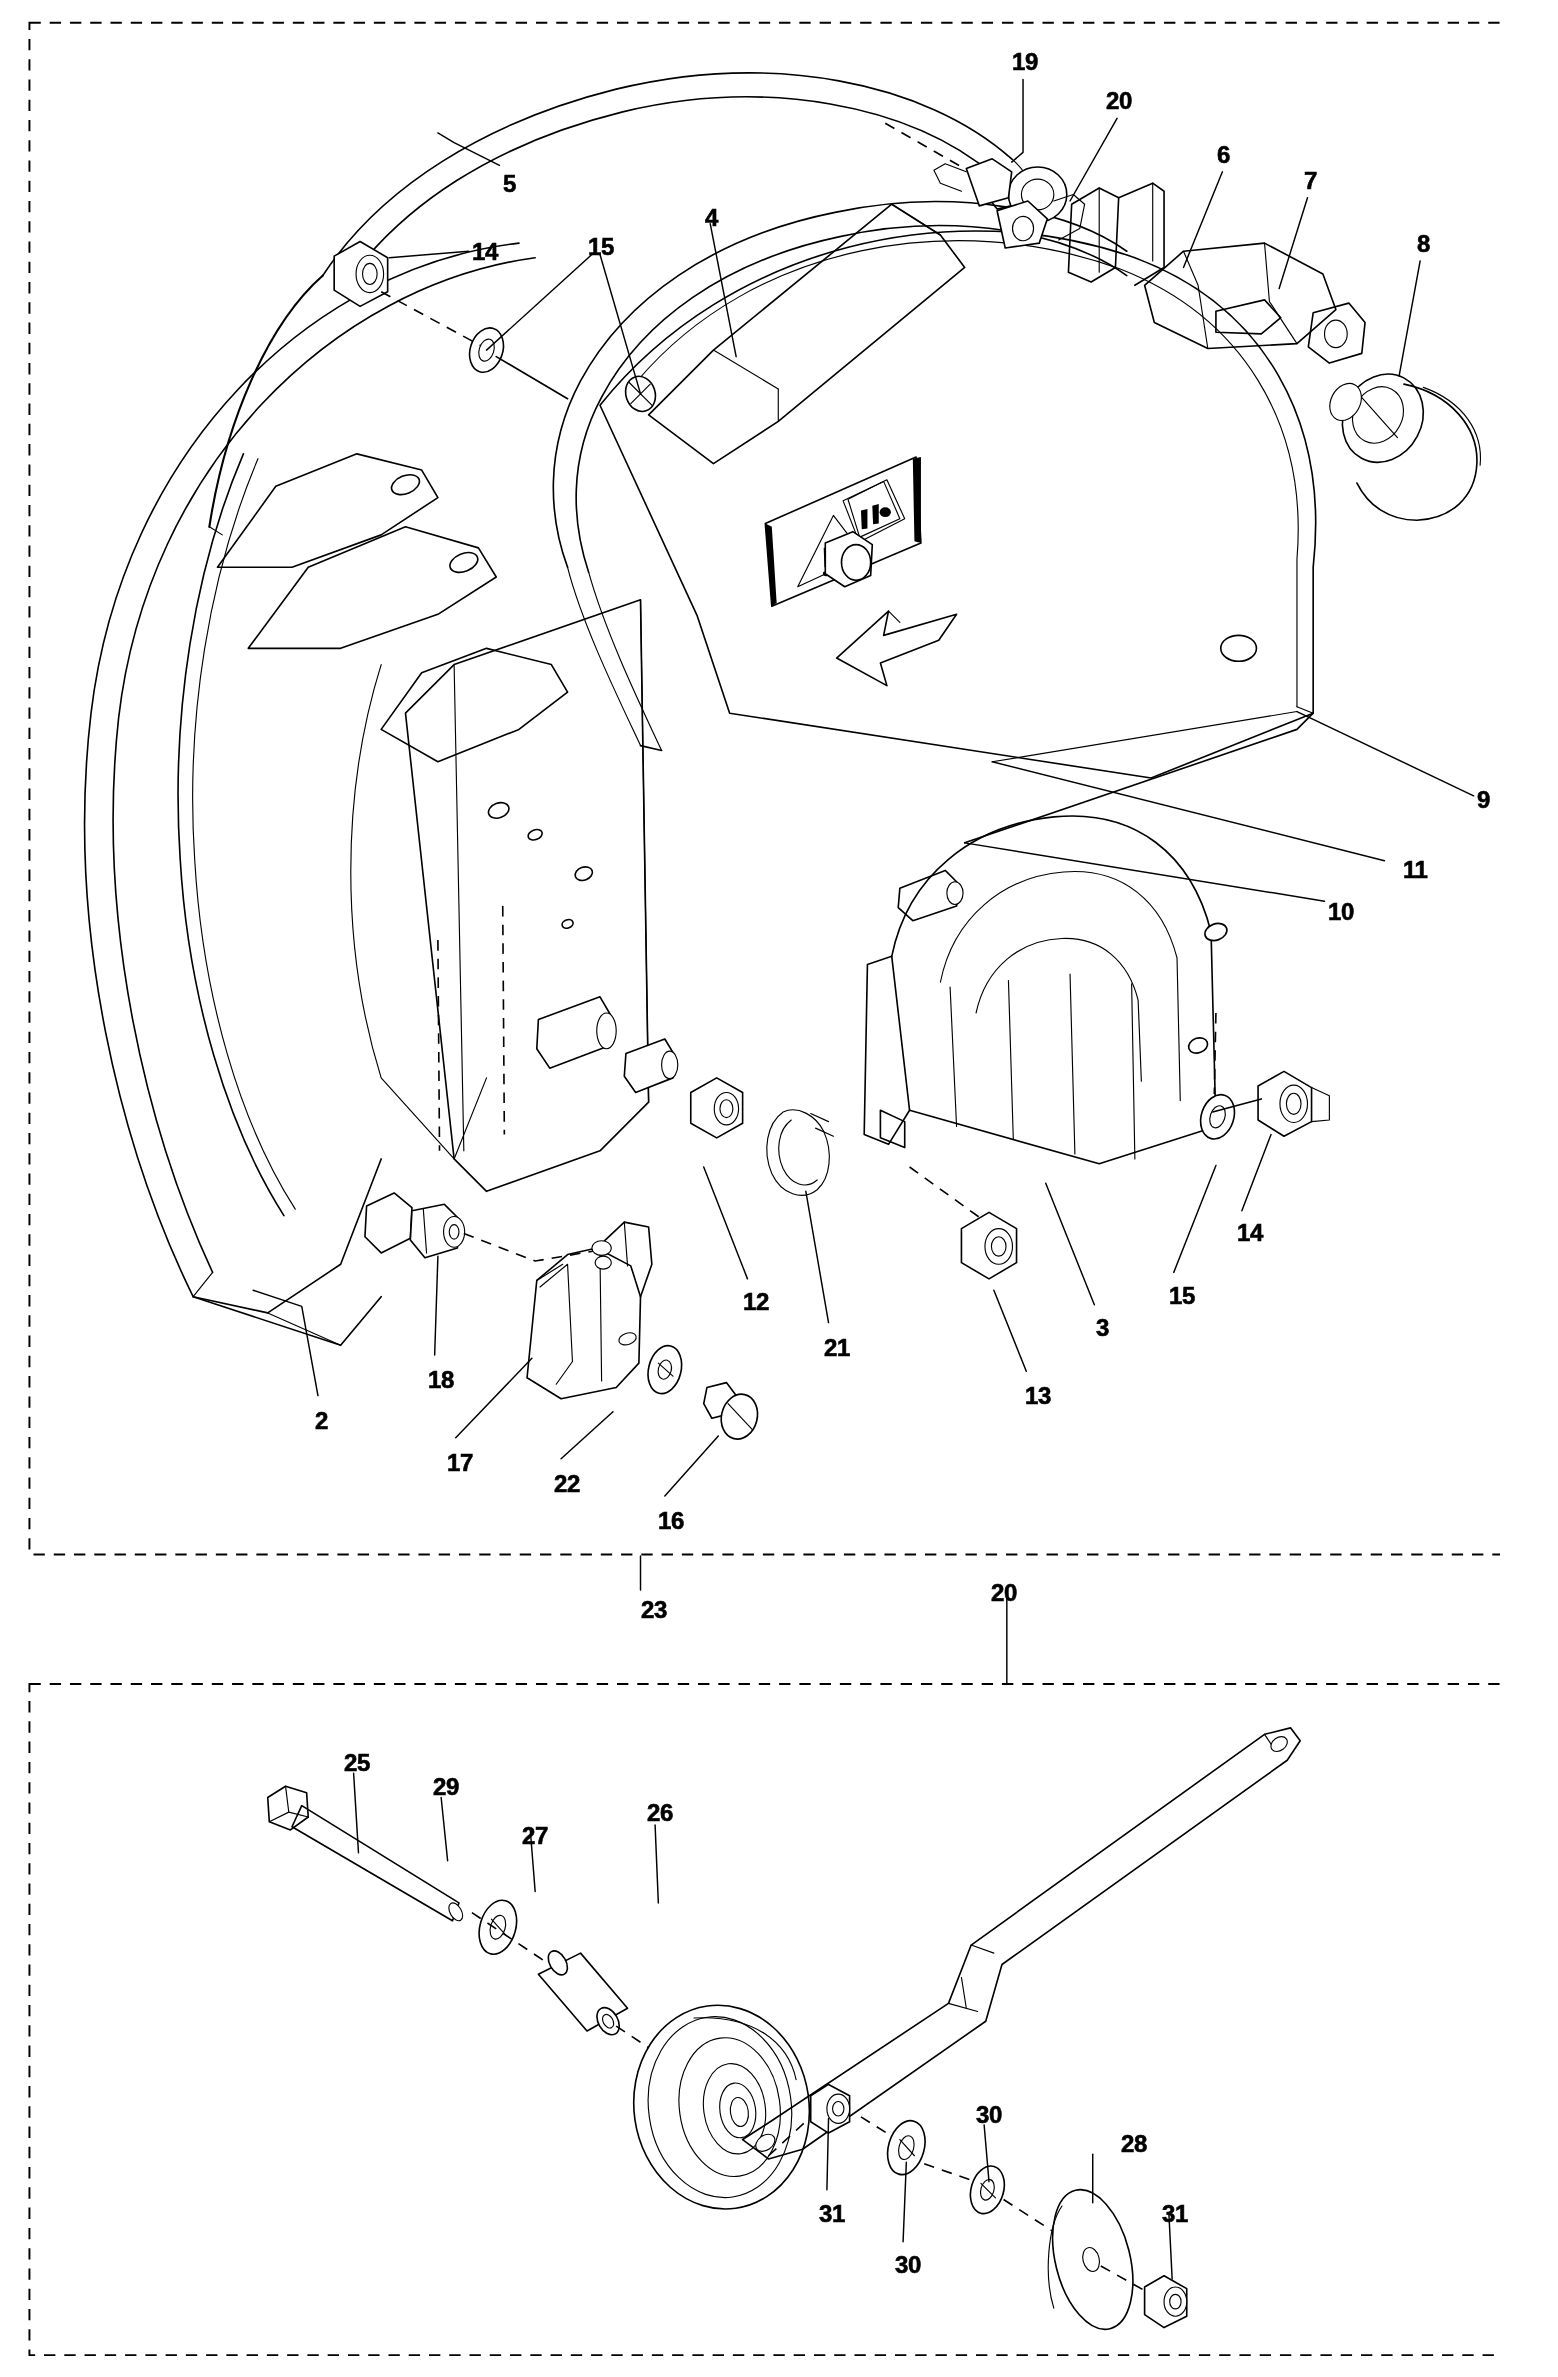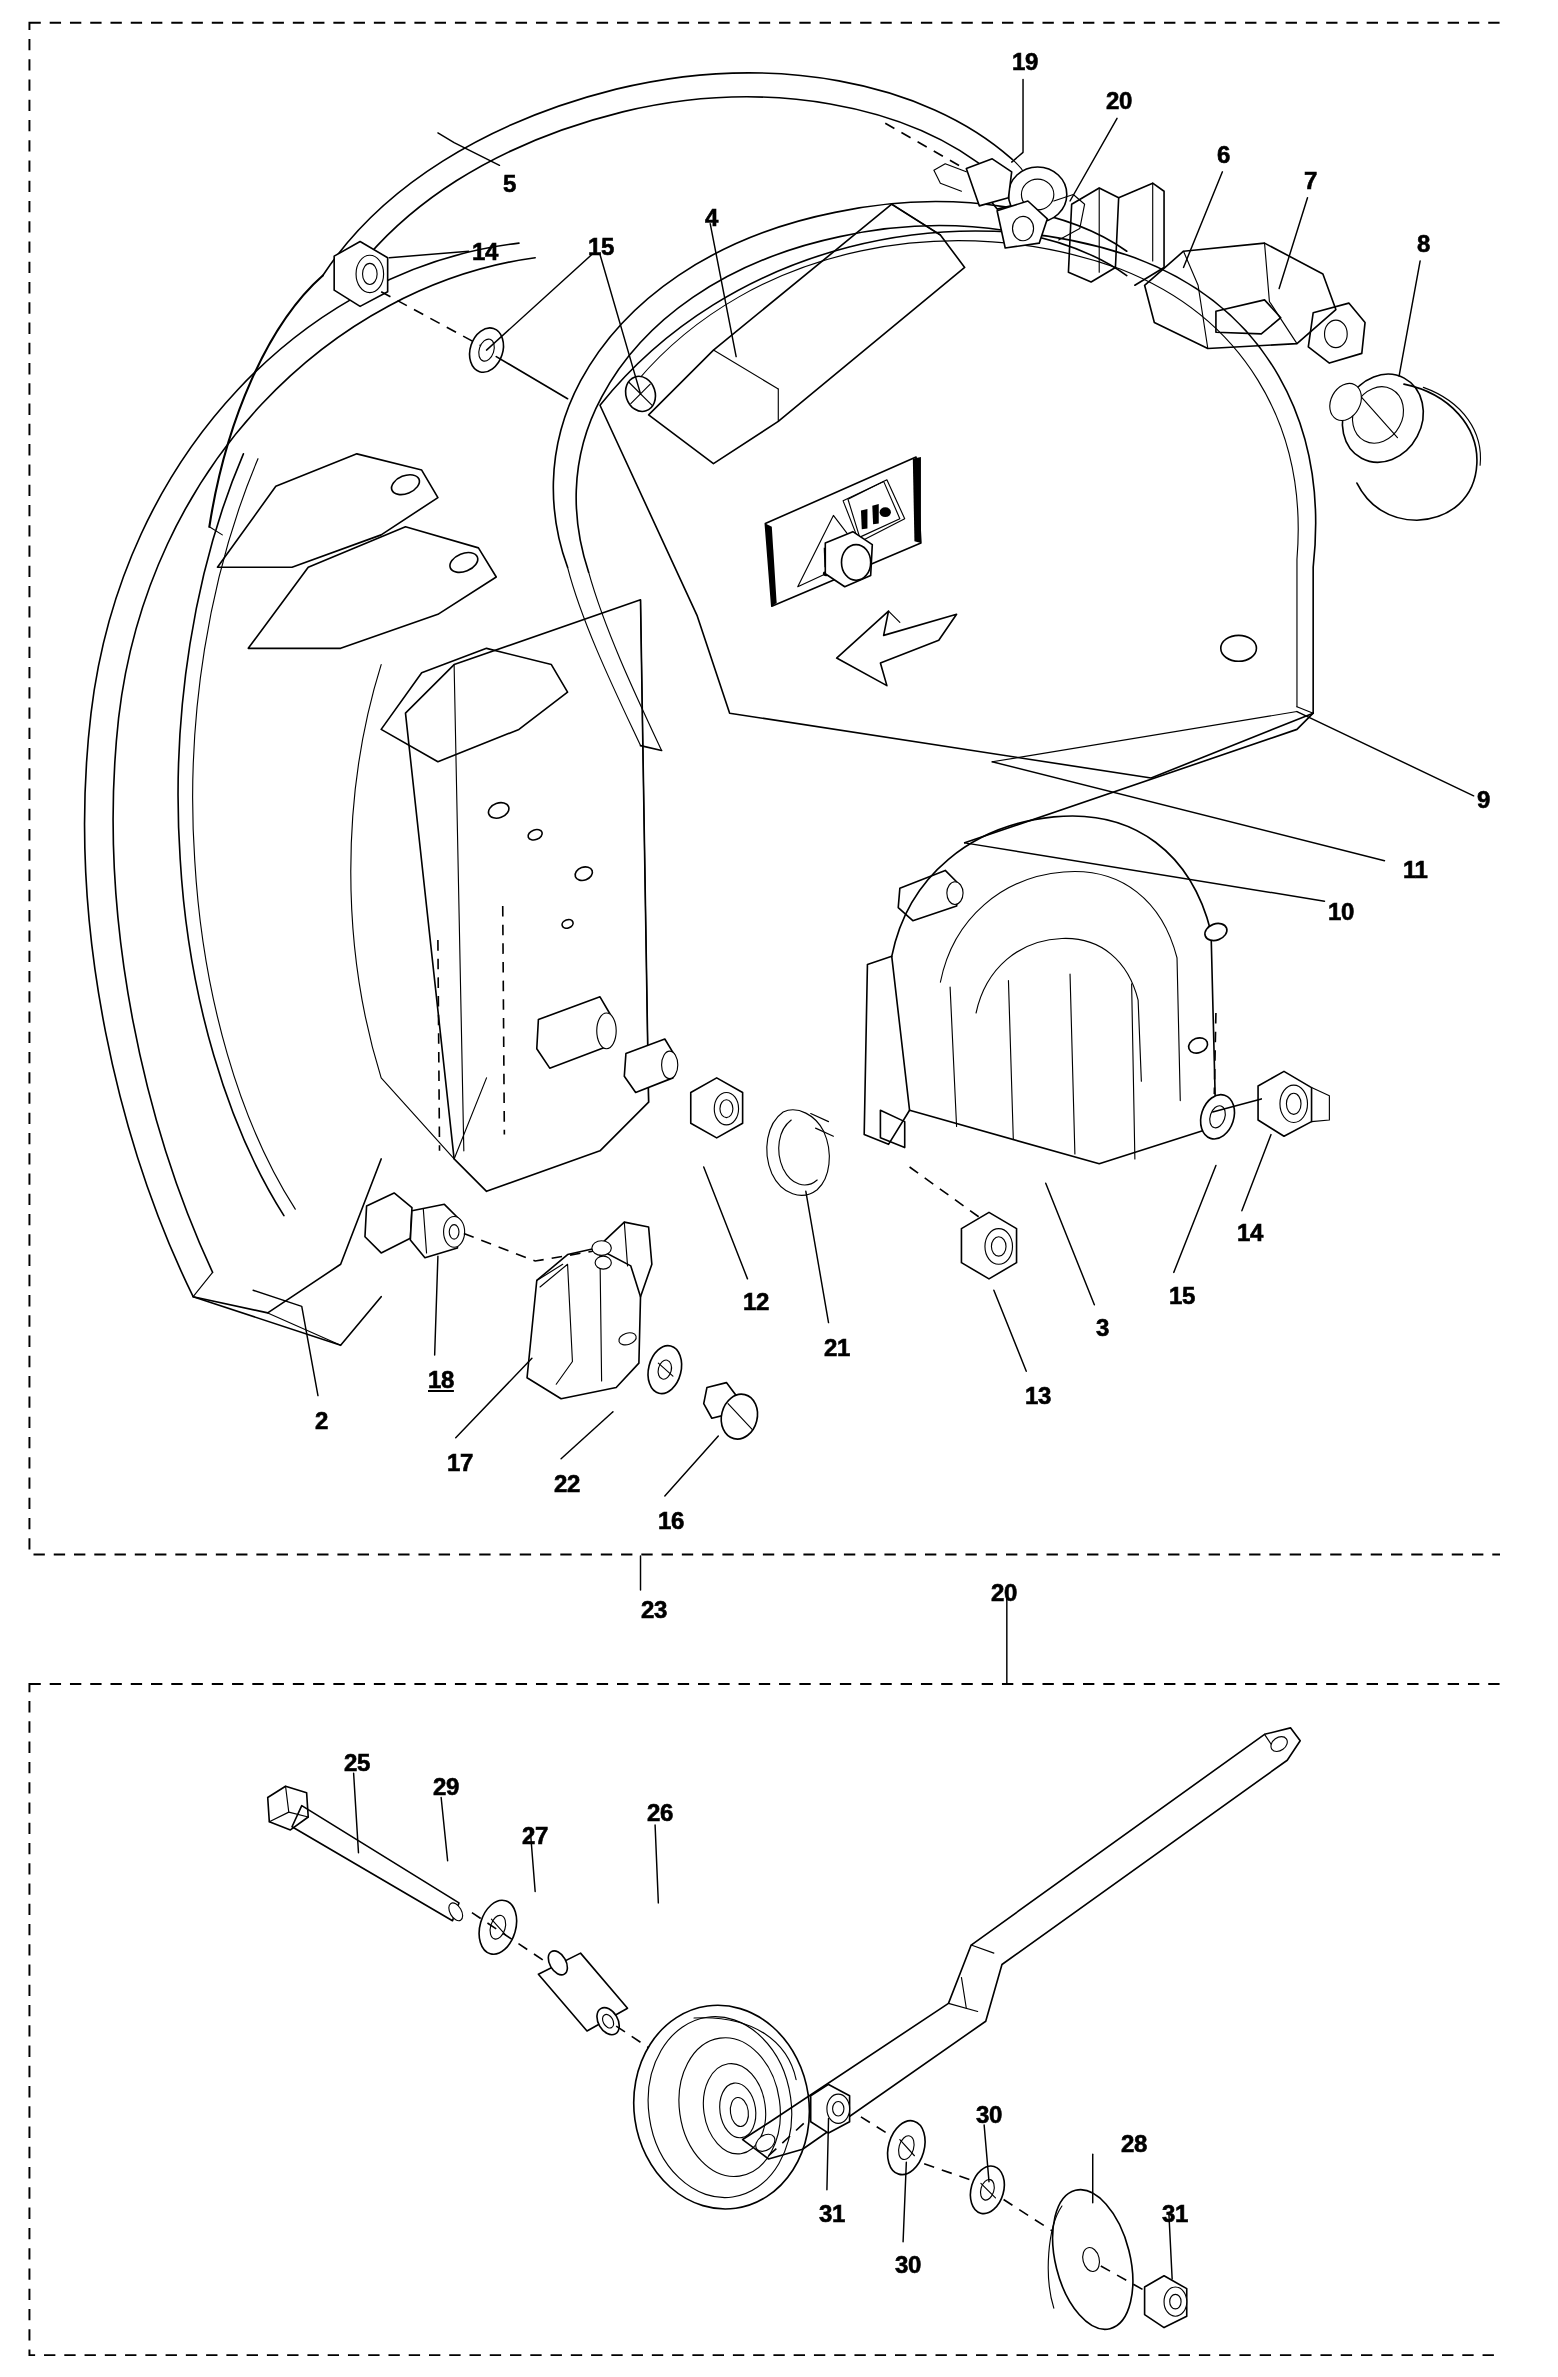--- a/index.html
+++ b/index.html
@@ -447,21 +447,21 @@
       <div class="callout" style="left: 1477px; top: 788px;">9</div>
       <div class="callout" style="left: 1388px; top: 858px; margin-left: 15px;">11</div>
       <div class="callout" style="left: 1328px; top: 900px;">10</div>
       <div class="callout" style="left: 743px; top: 1290px;">12</div>
       <div class="callout" style="left: 824px; top: 1336px;">21</div>
       <div class="callout" style="left: 1096px; top: 1316px;">3</div>
       <div class="callout" style="left: 1169px; top: 1284px;">15</div>
       <div class="callout" style="left: 1237px; top: 1221px;">14</div>
       <div class="callout" style="left: 1025px; top: 1384px;">13</div>
       <div class="callout" style="left: 315px; top: 1409px;">2</div>
-      <div class="callout" style="left: 428px; top: 1368px; text-decoration: underline;">18</div>
+      <div class="callout" style="left: 428px; top: 1368px;">18</div>
       <div class="callout" style="left: 447px; top: 1451px;">17</div>
       <div class="callout" style="left: 554px; top: 1472px;">22</div>
       <div class="callout" style="left: 658px; top: 1509px;">16</div>
       <div class="callout" style="left: 621px; top: 1598px; margin-left: 20px;">23</div>
       <div class="callout" style="left: 991px; top: 1581px;">20</div>
       <div class="callout" style="left: 344px; top: 1751px;">25</div>
       <div class="callout" style="left: 433px; top: 1775px;">29</div>
       <div class="callout" style="left: 522px; top: 1824px;">27</div>
       <div class="callout" style="left: 647px; top: 1801px;">26</div>
       <div class="callout" style="left: 976px; top: 2103px;">30</div>

